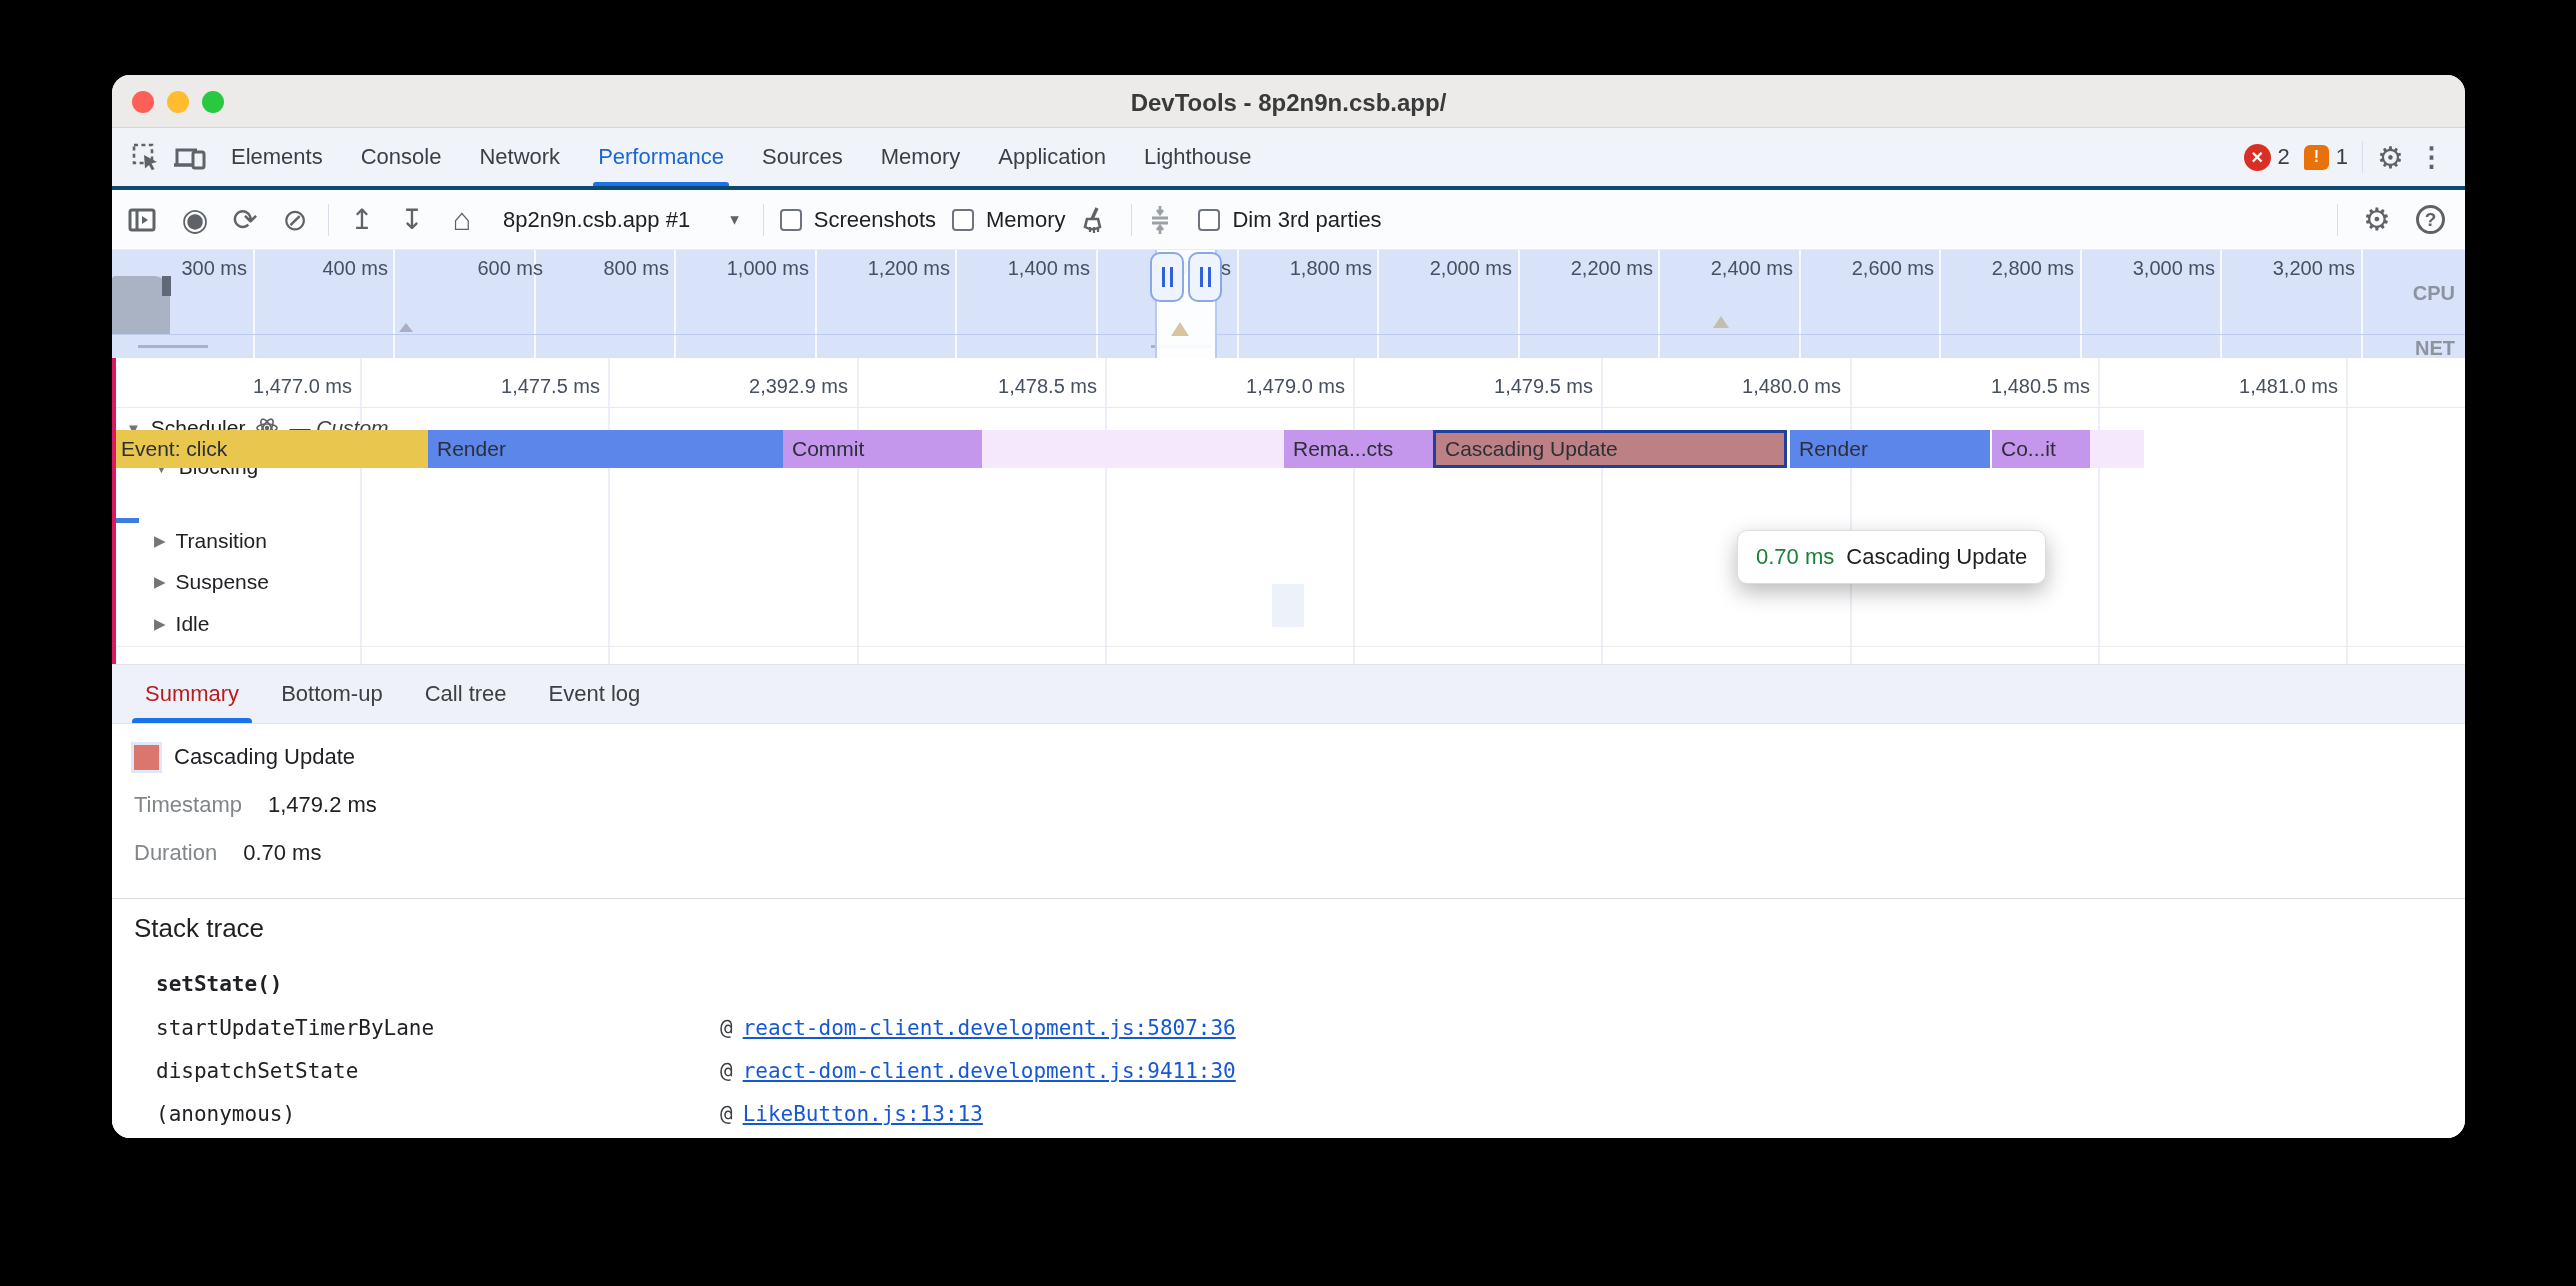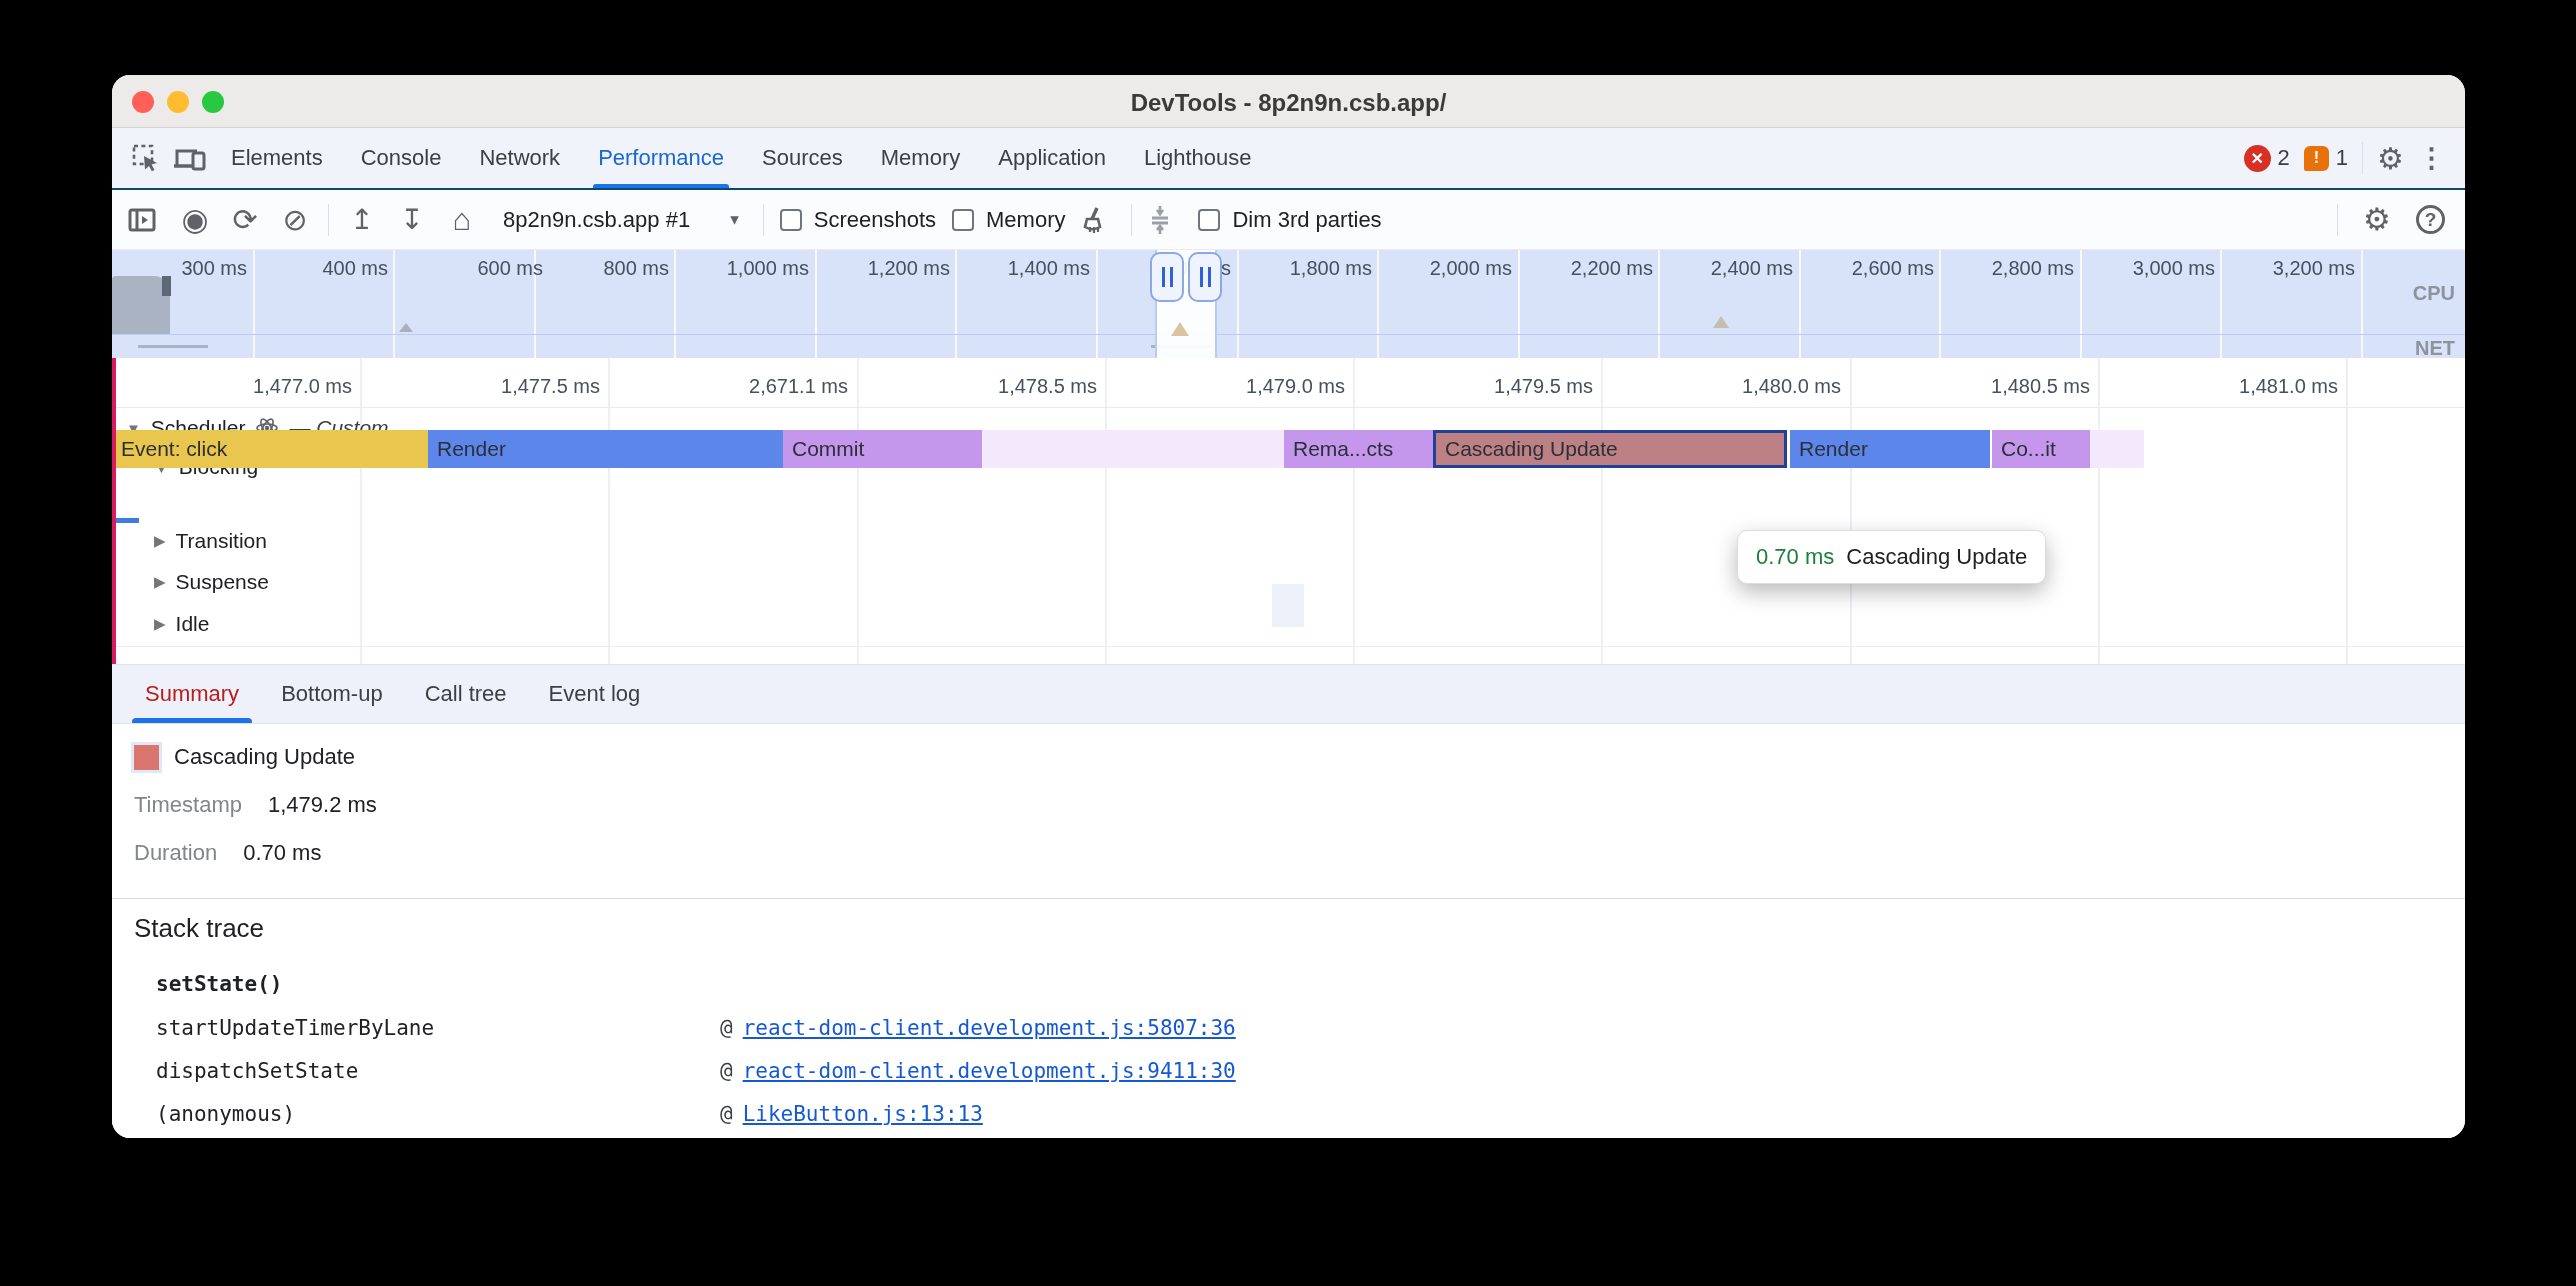--- a/index.html
+++ b/index.html
@@ -10,21 +10,21 @@
           border-radius:18px;overflow:hidden;box-shadow:0 40px 120px rgba(0,0,0,.65);}
 
   
   .titlebar{position:relative;height:53px;background:#ecebea;border-bottom:1px solid #d6d5d4;}
   .lights{position:absolute;left:0;top:0;height:53px;display:flex;align-items:center;gap:13px;padding-left:20px;}
   .light{width:22px;height:22px;border-radius:50%;}
   .titlebar .title{position:absolute;left:0;right:0;top:0;height:53px;line-height:55px;text-align:center;
           font-size:24px;font-weight:700;color:#3a3a3a;}
 
   
-  .tabbar{height:62px;background:#f0f3fa;border-bottom:2px solid #0c4a6e;display:flex;align-items:stretch;padding:0 10px 0 12px;}
+  .tabbar{height:62px;background:#f0f3fa;border-bottom:4px solid #0c4a6e;display:flex;align-items:stretch;padding:0 10px 0 12px;}
   .tb-icon{width:44px;display:flex;align-items:center;justify-content:center;color:#5f6368;}
   .tab{position:relative;display:flex;align-items:center;padding:0 19px;font-size:22px;color:#3c4043;cursor:default;}
   .tab.active{color:#1967d2;}
   .tab.active::after{content:"";position:absolute;left:14px;right:14px;bottom:0;height:4px;background:#1a73e8;border-radius:3px 3px 0 0;}
   .tabbar-right{margin-left:auto;display:flex;align-items:center;gap:14px;padding-right:10px;}
   .badge-num{font-size:22px;color:#3c4043;}
   .err-ico{width:27px;height:27px;border-radius:50%;background:#d93025;color:#fff;font-size:16px;font-weight:700;
            display:flex;align-items:center;justify-content:center;}
   .warn-ico{width:25px;height:25px;border-radius:6px 6px 6px 2px;background:#e8710a;color:#fff;font-size:16px;font-weight:700;
            display:flex;align-items:center;justify-content:center;}
@@ -282,21 +282,21 @@
         <div class="grid-line" style="left: 1738px;"></div>
         <div class="grid-line" style="left: 1489px;"></div>
         <div class="grid-line" style="left: 1241px;"></div>
         <div class="grid-line" style="left: 993px;"></div>
         <div class="grid-line" style="left: 745px;"></div>
         <div class="grid-line" style="left: 496px;"></div>
         <div class="grid-line" style="left: 248px;"></div>
       <div class="d-ruler" id="druler">
           <div class="d-cell" style="left: 0px; width: 248px;">1,477.0 ms</div>
           <div class="d-cell" style="left: 248px; width: 248px;">1,477.5 ms</div>
-          <div class="d-cell" style="left: 496px; width: 248px;">2,671.1 ms</div>
+          <div class="d-cell" style="left: 496px; width: 248px;">2,392.9 ms</div>
           <div class="d-cell" style="left: 745px; width: 248px;">1,478.5 ms</div>
           <div class="d-cell" style="left: 993px; width: 248px;">1,479.0 ms</div>
           <div class="d-cell" style="left: 1241px; width: 248px;">1,479.5 ms</div>
           <div class="d-cell" style="left: 1489px; width: 248px;">1,480.0 ms</div>
           <div class="d-cell" style="left: 1738px; width: 248px;">1,480.5 ms</div>
           <div class="d-cell" style="left: 1986px; width: 248px;">1,481.0 ms</div>
         </div>
       <div class="edge-line"></div>
 
       <div class="track-label" style="left:14px;top:58px">

